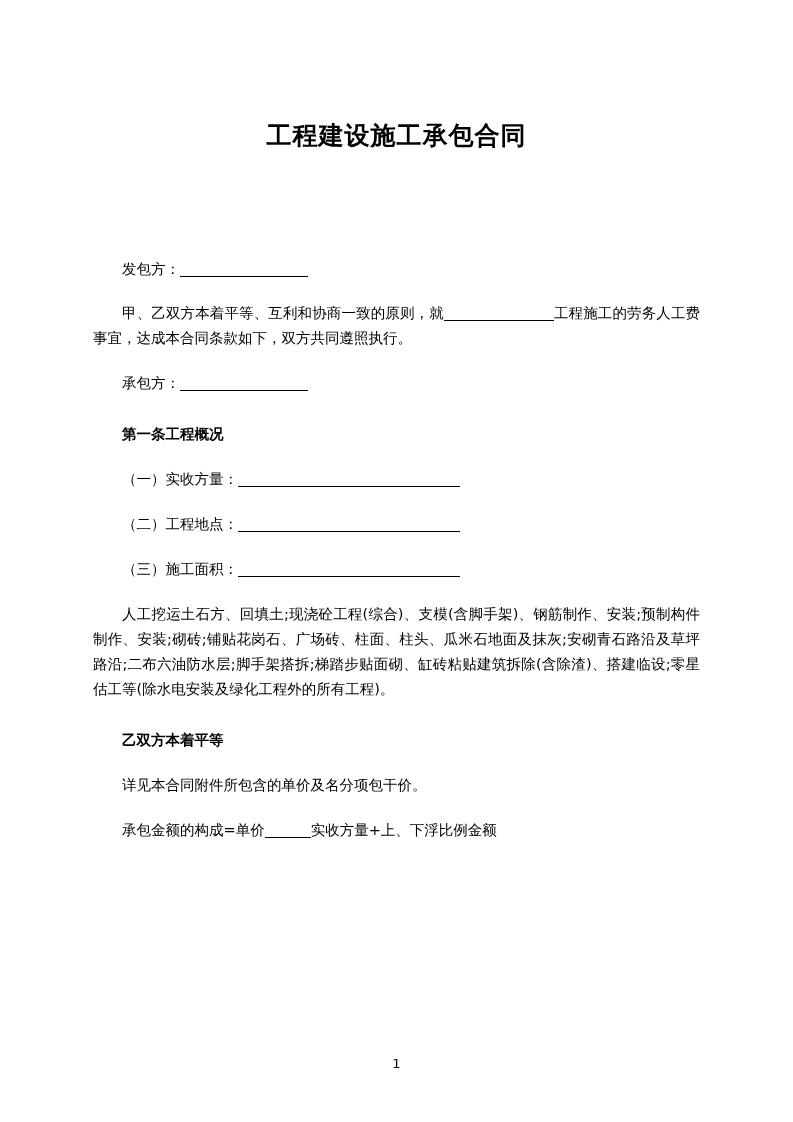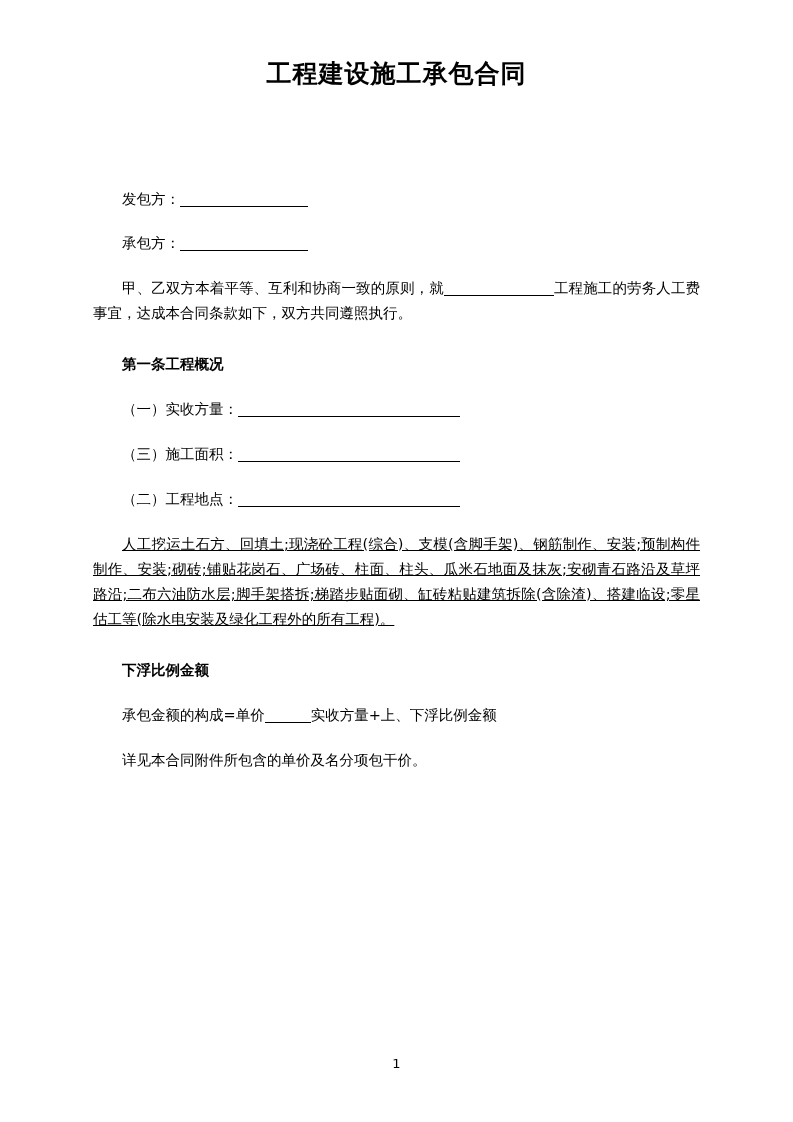--- a/index.html
+++ b/index.html
@@ -25,30 +25,30 @@
     left: 93px;
     top: 0;
     width: 607px;
   }
   .doc-title {
     text-align: center;
     font-size: 25px;
     font-weight: bold;
     letter-spacing: 1px;
     margin: 0;
-    padding-top: 58px;
+    padding-top: 120px;
     line-height: 1.3;
   }
   .body-block {
     padding-top: 88px;
   }
   p.para {
     font-size: 14.5px;
     line-height: 1.72;
-    margin: 8px 0 20px 0;
+    margin: 16px 0 20px 0;
     text-align: justify;
   }
   p.indent {
     text-indent: 2em;
   }
   .blank-s {
     display: inline-block;
     border-bottom: 1px solid #000;
     width: 110px;
     vertical-align: -3px;
@@ -78,21 +78,20 @@
     text-indent: 2em;
     line-height: 1.72;
   }
   .para-gap-top {
     margin-top: 26px;
   }
   .scope-body {
     text-indent: 2em;
     text-align: justify;
     line-height: 1.78;
-    text-decoration: underline;
   }
   .page-number {
     position: absolute;
     left: 0;
     right: 0;
     top: 1056px;
     text-align: center;
     font-size: 13px;
     color: #000;
   }
@@ -105,51 +104,51 @@
   <div class="content">
 
     <h1 class="doc-title">工程建设施工承包合同</h1>
 
     <div class="body-block">
 
       <p class="para indent">
         <span>发包方：</span><span class="blank-m"></span>
       </p>
 
+      <p class="para indent para-gap-top">
+        <span>甲、乙双方本着平等、互利和协商一致的原则，就</span><span class="blank-s"></span><span>工程施工的劳务人工费事宜，达成本合同条款如下，双方共同遵照执行。</span>
+      </p>
+
       <p class="para indent">
         <span>承包方：</span><span class="blank-m"></span>
-      </p>
-
-      <p class="para indent para-gap-top">
-        <span>甲、乙双方本着平等、互利和协商一致的原则，就</span><span class="blank-s"></span><span>工程施工的劳务人工费事宜，达成本合同条款如下，双方共同遵照执行。</span>
       </p>
 
       <p class="sec-head para-gap-top">第一条工程概况</p>
 
       <p class="para indent">
         <span>（一）实收方量：</span><span class="blank-l"></span>
       </p>
 
       <p class="para indent">
-        <span>（三）施工面积：</span><span class="blank-l"></span>
+        <span>（二）工程地点：</span><span class="blank-l"></span>
       </p>
 
       <p class="para indent">
-        <span>（二）工程地点：</span><span class="blank-l"></span>
+        <span>（三）施工面积：</span><span class="blank-l"></span>
       </p>
 
 
       <p class="para scope-body">人工挖运土石方、回填土;现浇砼工程(综合)、支模(含脚手架)、钢筋制作、安装;预制构件制作、安装;砌砖;铺贴花岗石、广场砖、柱面、柱头、瓜米石地面及抹灰;安砌青石路沿及草坪路沿;二布六油防水层;脚手架搭拆;梯踏步贴面砌、缸砖粘贴建筑拆除(含除渣)、搭建临设;零星估工等(除水电安装及绿化工程外的所有工程)。</p>
 
-      <p class="sec-head para-gap-top">下浮比例金额</p>
+      <p class="sec-head para-gap-top">乙双方本着平等</p>
+
+      <p class="para indent">详见本合同附件所包含的单价及名分项包干价。</p>
 
       <p class="para indent para-gap-top">
         <span>承包金额的构成=单价</span><span class="blank-xs"></span><span>实收方量+上、下浮比例金额</span>
       </p>
-
-      <p class="para indent">详见本合同附件所包含的单价及名分项包干价。</p>
 
     </div>
   </div>
 
   <div class="page-number">1</div>
 
 </div>
 
 </body></html>

